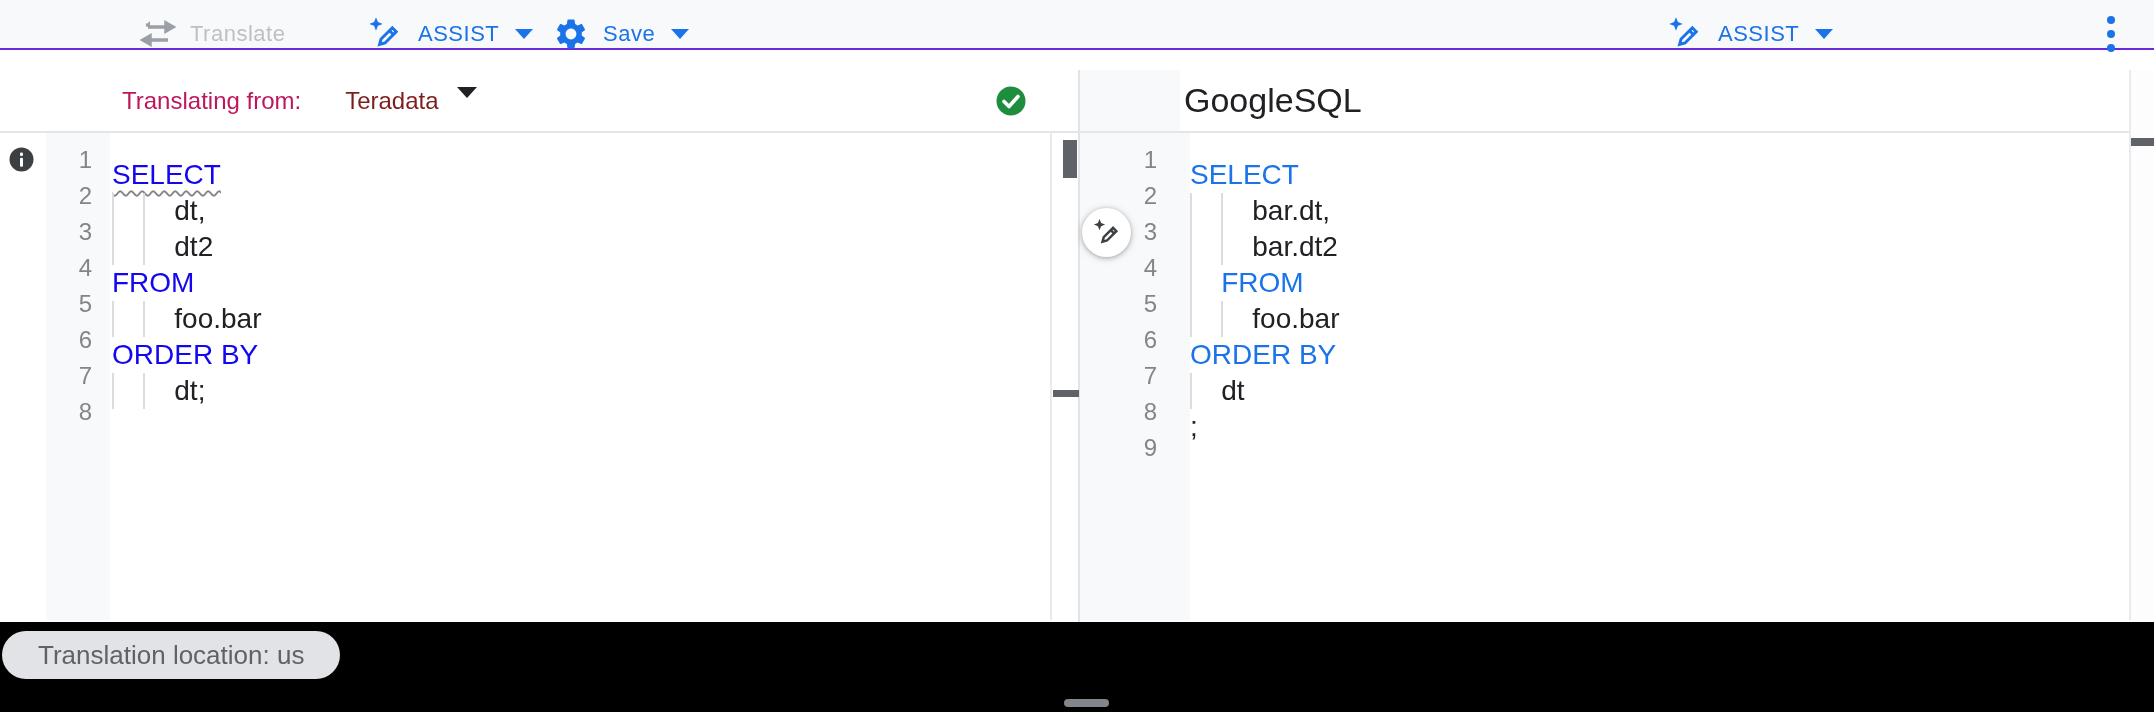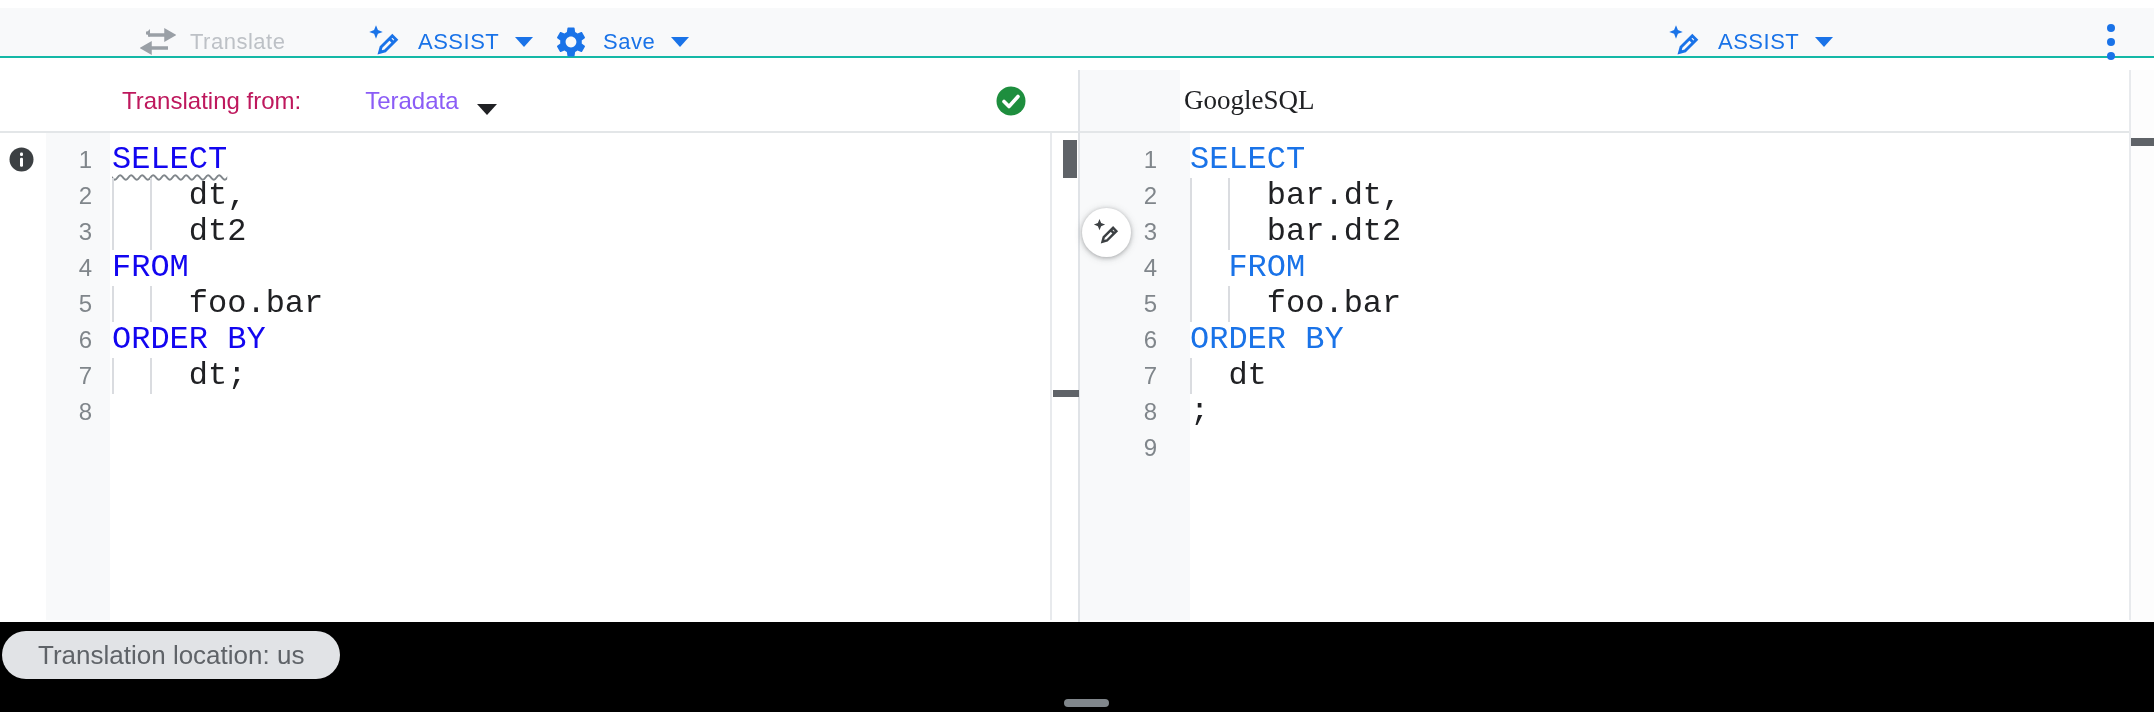--- a/index.html
+++ b/index.html
@@ -1,22 +1,22 @@
 <!DOCTYPE html>
 <html><head>
 <meta charset="utf-8">
 <style>
   * { margin:0; padding:0; box-sizing:border-box; }
   html,body { width:2154px; height:712px; overflow:hidden; background:#fff;
               font-family:"Liberation Sans", sans-serif; }
   .stage { position:relative; width:2154px; height:712px; }
 
   
-  .toolbar { position:absolute; left:0; top:8px; width:2154px; height:50px;
-             background:#f8f9fa; border-bottom:2px solid #14b8a6; }
+  .toolbar { position:absolute; left:0; top:0; width:2154px; height:50px;
+             background:#f8f9fa; border-bottom:2px solid #6d28d9; }
   .tb-btn { position:absolute; top:0; height:68px; display:flex; align-items:center; gap:14px;
             background:none; border:none; cursor:pointer; font-family:inherit;
             font-size:22px; font-weight:500; color:#1a73e8; letter-spacing:.5px; }
   .tb-btn .lbl { line-height:1; }
   .tb-btn.disabled { color:#bdc1c6; cursor:default; }
   .caret { width:0; height:0; border-left:9px solid transparent; border-right:9px solid transparent;
            border-top:10px solid #1a73e8; margin-left:2px; }
   .btn-translate { left:140px; }
   .btn-assist-left { left:366px; }
   .btn-more { left:553px; }
@@ -32,41 +32,41 @@
   .main { position:absolute; left:0; top:70px; width:2154px; height:552px; display:flex; }
   .panel { position:relative; background:#fff; height:552px; }
   .left-panel { width:1078px; }
   .v-divider { width:2px; background:#e0e3e7; height:552px; }
   .right-panel { width:1074px; }
 
   .panel-header { position:relative; height:63px; border-bottom:2px solid #e3e6e8;
                   display:flex; align-items:center; font-size:24px; color:#202124; }
   .left-panel .panel-header { padding-left:122px; }
   .hdr-label { color:#be185d; }
-  .dialect-dd { display:flex; align-items:flex-end; gap:16px; margin-left:64px;
+  .dialect-dd { display:flex; align-items:flex-start; gap:16px; margin-left:44px;
                 background:none; border:none; cursor:pointer; font-family:inherit;
-                font-size:24px; color:#8b5cf6; }
+                font-size:24px; color:#7f1d1d; }
   .dialect-dd .caret { border-top-color:#202124; border-left-width:10px; border-right-width:10px; border-top-width:11px; }
   .check-wrap { position:absolute; right:52px; top:16px; width:30px; height:30px; }
   .right-panel .panel-header { padding-left:0; }
   .gutter-spacer { width:100px; height:100%; background:#f8f9fa; margin-right:4px; }
-  .target-title { font-size:27px; color:#202124;font-family:Liberation Serif, serif; }
+  .target-title { font-size:34px; color:#202124; }
 
   
   .editor { position:relative; display:flex; height:487px; background:#fff; }
   .ed-margin { width:46px; position:relative; background:#fff; }
   .info-badge { position:absolute; left:9px; top:14px; width:25px; height:25px; border:none;
                 background:none; cursor:pointer; }
   .gutter { background:#f8f9fa; padding-top:9px; text-align:right;
             font-size:24px; color:#80868b; }
   .left-panel .gutter { width:64px; padding-right:18px; }
   .right-panel .gutter { width:110px; padding-right:33px; }
   .ln { height:36px; line-height:36px; }
-  .code { flex:1; padding-top:9px; white-space:pre;
-          font-family:Liberation Mono, monospace; font-size:32px; color:#202124; }
+  .code { flex:1; padding-top:24px; white-space:pre;
+          font-family:Liberation Sans, sans-serif; font-size:28px; color:#202124; }
   .left-panel .code { padding-left:2px; }
   .cl { height:36px; line-height:36px; }
   .cl span { white-space:pre; }
   .indent { display:inline-block; width:2ch; height:36px; vertical-align:top;
             border-left:2px solid #dadce0; }
   .left-panel .kw { color:#1306f0; }
   .right-panel .kw { color:#1a73e8; }
   .pl { color:#202124; }
   .sq { text-decoration-line:underline; text-decoration-style:wavy;
         text-decoration-color:#80868b; text-decoration-thickness:2px;

